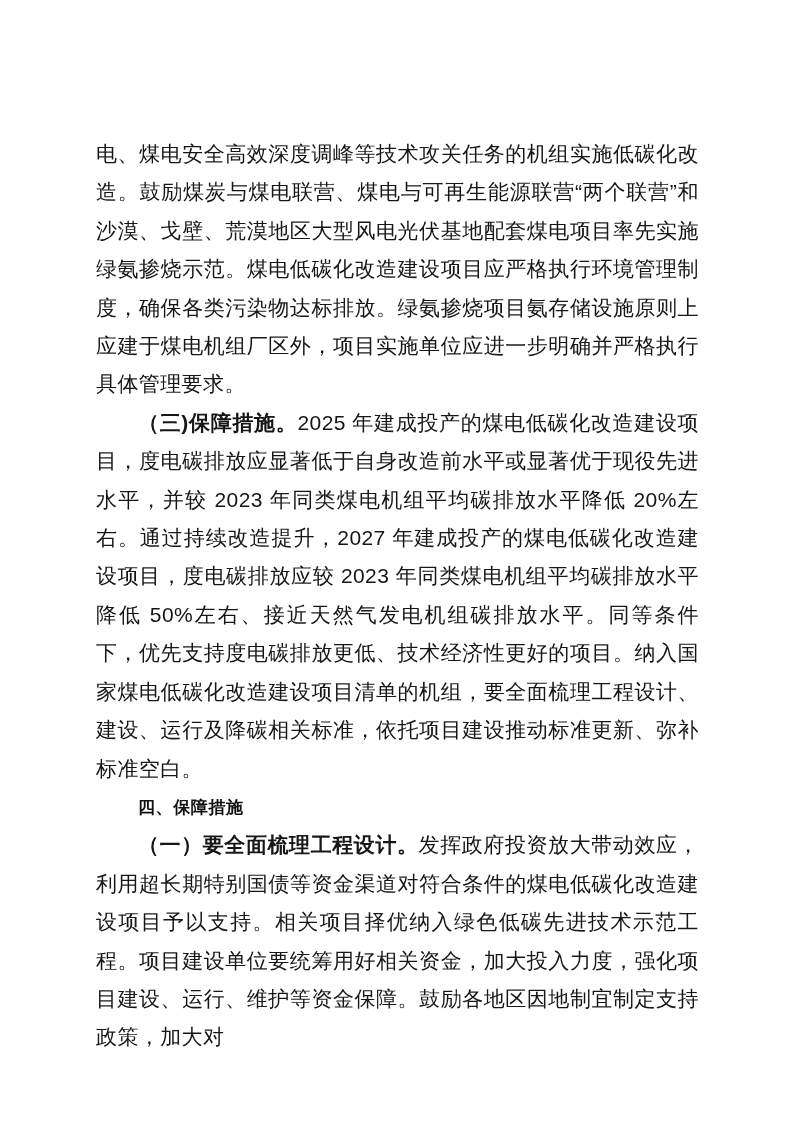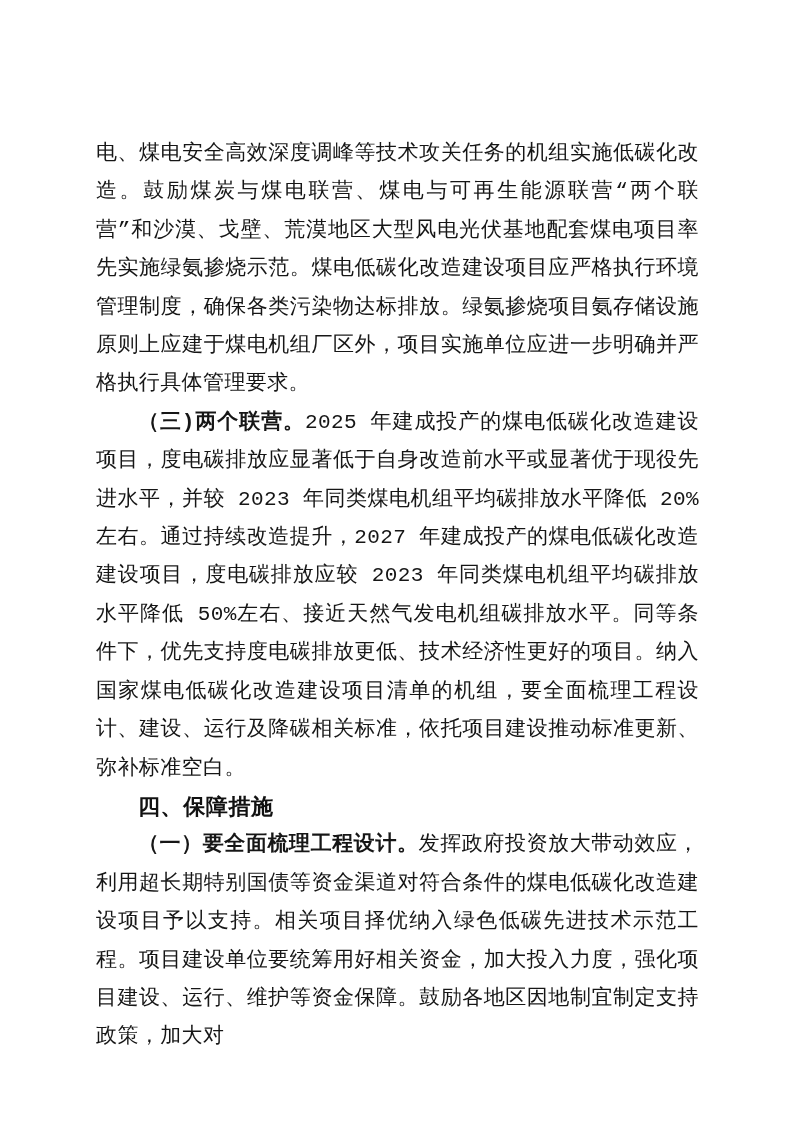--- a/index.html
+++ b/index.html
@@ -15,53 +15,53 @@
     box-sizing: border-box;
     padding: 135px 95px 0 96px;
     overflow: hidden;
     margin: 0 auto;
   }
   .text-block {
     width: 100%;
   }
   .para {
     margin: 0;
-    font-family: Liberation Mono, monospace;
+    font-family: Liberation Sans, sans-serif;
     font-size: 21px;
     line-height: 38.4px;
     color: #161616;
     text-align: justify;
     text-justify: inter-character;
     letter-spacing: 0.4px;
   }
   .para.indent {
     text-indent: 42px;
   }
   .lead {
     font-weight: bold;
   }
   .section-heading {
     margin: 0;
     font-family: "DejaVu Sans", "Liberation Sans", sans-serif;
-    font-size: 22px;
+    font-size: 17px;
     line-height: 38.4px;
     font-weight: bold;
     color: #111111;
     text-indent: 42px;
     letter-spacing: 0.6px;
   }
 </style>
 </head>
 <body>
 
 <div class="page">
   <div class="text-block">
 
     <p class="para"><span>电、煤电安全高效深度调峰等技术攻关任务的机组实施低碳化改造。鼓励煤炭与煤电联营、煤电与可再生能源联营“两个联营”和沙漠、戈壁、荒漠地区大型风电光伏基地配套煤电项目率先实施绿氨掺烧示范。煤电低碳化改造建设项目应严格执行环境管理制度，确保各类污染物达标排放。绿氨掺烧项目氨存储设施原则上应建于煤电机组厂区外，项目实施单位应进一步明确并严格执行具体管理要求。</span></p>
 
-    <p class="para indent"><span class="lead">（三)两个联营。</span><span>2025 年建成投产的煤电低碳化改造建设项目，度电碳排放应显著低于自身改造前水平或显著优于现役先进水平，并较 2023 年同类煤电机组平均碳排放水平降低 20%左右。通过持续改造提升，2027 年建成投产的煤电低碳化改造建设项目，度电碳排放应较 2023 年同类煤电机组平均碳排放水平降低 50%左右、接近天然气发电机组碳排放水平。同等条件下，优先支持度电碳排放更低、技术经济性更好的项目。纳入国家煤电低碳化改造建设项目清单的机组，要全面梳理工程设计、建设、运行及降碳相关标准，依托项目建设推动标准更新、弥补标准空白。</span></p>
+    <p class="para indent"><span class="lead">（三)保障措施。</span><span>2025 年建成投产的煤电低碳化改造建设项目，度电碳排放应显著低于自身改造前水平或显著优于现役先进水平，并较 2023 年同类煤电机组平均碳排放水平降低 20%左右。通过持续改造提升，2027 年建成投产的煤电低碳化改造建设项目，度电碳排放应较 2023 年同类煤电机组平均碳排放水平降低 50%左右、接近天然气发电机组碳排放水平。同等条件下，优先支持度电碳排放更低、技术经济性更好的项目。纳入国家煤电低碳化改造建设项目清单的机组，要全面梳理工程设计、建设、运行及降碳相关标准，依托项目建设推动标准更新、弥补标准空白。</span></p>
 
     <h2 class="section-heading">四、保障措施</h2>
 
     <p class="para indent"><span class="lead">（一）要全面梳理工程设计。</span><span>发挥政府投资放大带动效应，利用超长期特别国债等资金渠道对符合条件的煤电低碳化改造建设项目予以支持。相关项目择优纳入绿色低碳先进技术示范工程。项目建设单位要统筹用好相关资金，加大投入力度，强化项目建设、运行、维护等资金保障。鼓励各地区因地制宜制定支持政策，加大对</span></p>
 
   </div>
 </div>
 
 </body></html>

